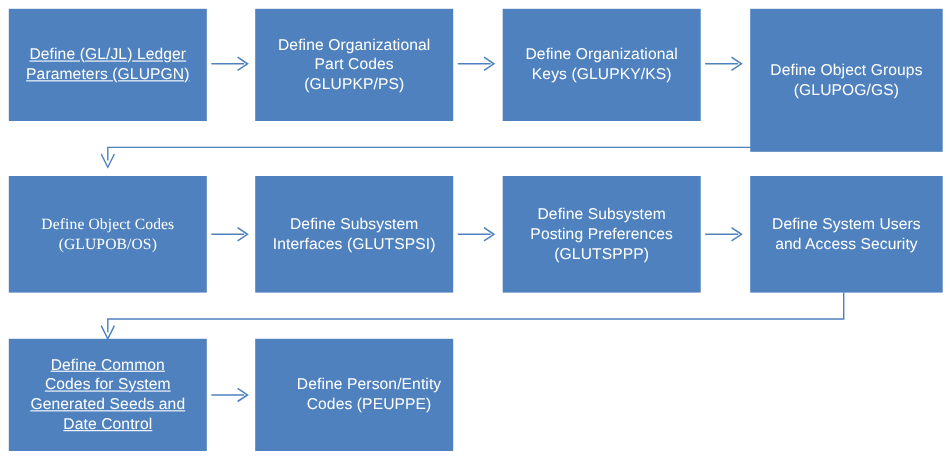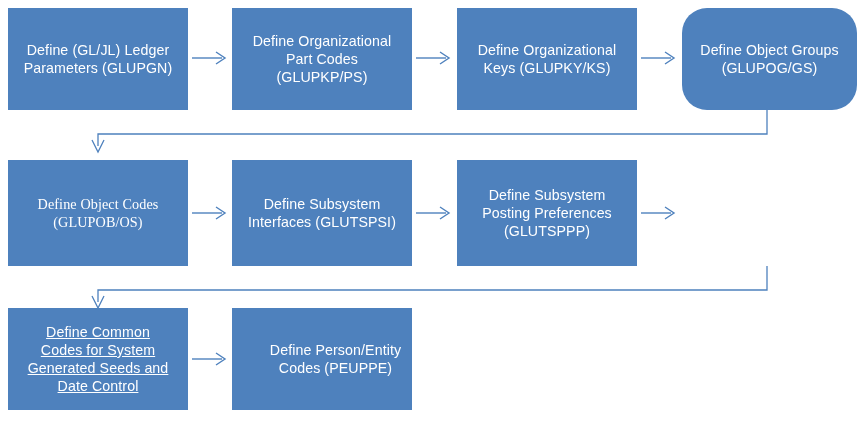--- a/index.html
+++ b/index.html
@@ -41,21 +41,21 @@
   .conn {
     position: absolute;
     pointer-events: none;
   }
 </style>
 </head>
 <body>
 
 <div id="flowchart">
 
-  <div class="node" style="left:8px; top:8px; width:180px; height:102px;">Define (GL/JL) Ledger
+  <div class="node" style="left:8px; top:8px; width:180px; height:102px;text-decoration:underline;">Define (GL/JL) Ledger
 Parameters (GLUPGN)</div>
 
   <div class="arrow-h" style="left:192px; top:50px; width:36px;">
     <svg width="36" height="16" viewBox="0 0 36 16">
       <line x1="0" y1="8" x2="30" y2="8" stroke="#4E81BD" stroke-width="1.4"></line>
       <polyline points="24,2 33,8 24,14" fill="none" stroke="#4E81BD" stroke-width="1.4"></polyline>
     </svg>
   </div>
 
   <div class="node" style="left:232px; top:8px; width:180px; height:102px;">Define Organizational
@@ -72,21 +72,21 @@
   <div class="node" style="left:457px; top:8px; width:180px; height:102px;">Define Organizational
 Keys (GLUPKY/KS)</div>
 
   <div class="arrow-h" style="left:641px; top:50px; width:36px;">
     <svg width="36" height="16" viewBox="0 0 36 16">
       <line x1="0" y1="8" x2="30" y2="8" stroke="#4E81BD" stroke-width="1.4"></line>
       <polyline points="24,2 33,8 24,14" fill="none" stroke="#4E81BD" stroke-width="1.4"></polyline>
     </svg>
   </div>
 
-  <div class="node" style="left:682px; top:8px; width:175px; height:102px;border-radius:25px;">Define Object Groups
+  <div class="node" style="left:682px; top:8px; width:175px; height:130px;">Define Object Groups
 (GLUPOG/GS)</div>
 
   <div class="conn" style="left:80px; top:108px; width:700px; height:56px;">
     <svg width="700" height="56" viewBox="0 0 700 56">
       <polyline points="687,2 687,26 18,26 18,38" fill="none" stroke="#4E81BD" stroke-width="1.3"></polyline>
       <polyline points="12,32 18,44 24,32" fill="none" stroke="#4E81BD" stroke-width="1.3"></polyline>
     </svg>
   </div>
 
   <div class="node" style="left:8px; top:160px; width:180px; height:106px;font-family:Liberation Serif, serif;">Define Object Codes
@@ -113,20 +113,22 @@
 Posting Preferences
 (GLUTSPPP)</div>
 
   <div class="arrow-h" style="left:641px; top:205px; width:36px;">
     <svg width="36" height="16" viewBox="0 0 36 16">
       <line x1="0" y1="8" x2="30" y2="8" stroke="#4E81BD" stroke-width="1.4"></line>
       <polyline points="24,2 33,8 24,14" fill="none" stroke="#4E81BD" stroke-width="1.4"></polyline>
     </svg>
   </div>
 
+  <div class="node" style="left:682px; top:160px; width:175px; height:106px;">Define System Users
+and Access Security</div>
 
   <div class="conn" style="left:80px; top:264px; width:700px; height:56px;">
     <svg width="700" height="56" viewBox="0 0 700 56">
       <polyline points="687,2 687,26 18,26 18,38" fill="none" stroke="#4E81BD" stroke-width="1.3"></polyline>
       <polyline points="12,32 18,44 24,32" fill="none" stroke="#4E81BD" stroke-width="1.3"></polyline>
     </svg>
   </div>
 
   <div class="node" style="left:8px; top:308px; width:180px; height:102px;text-decoration:underline;">Define Common
 Codes  for  System

